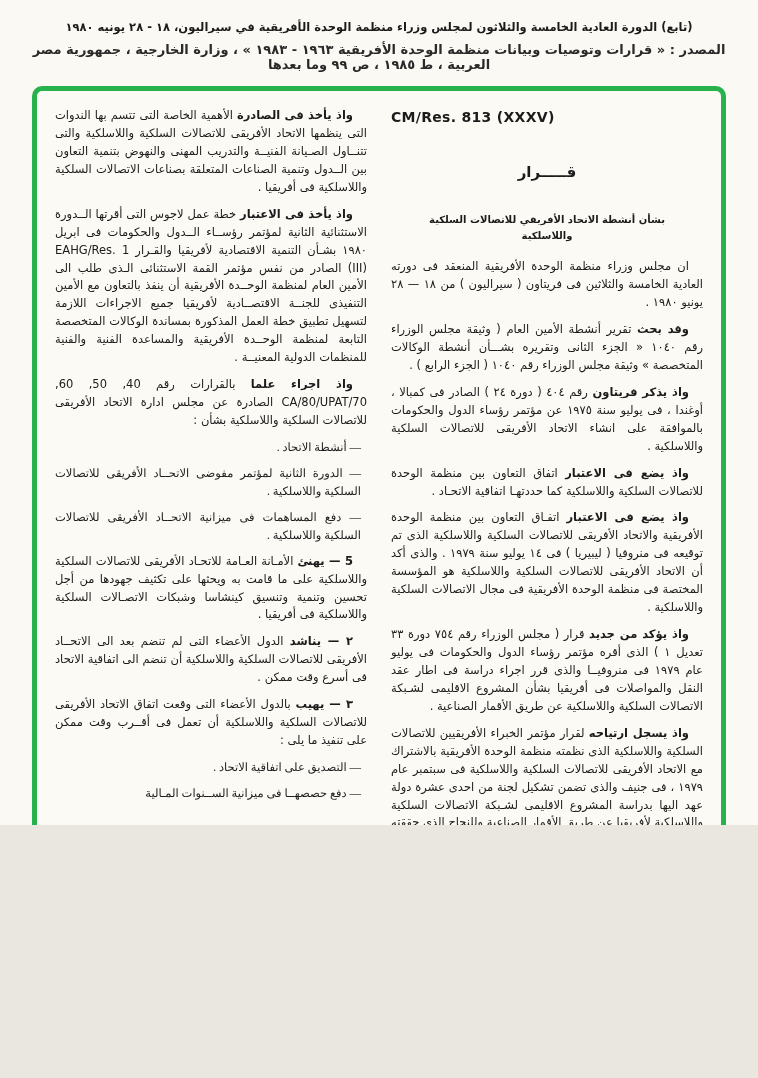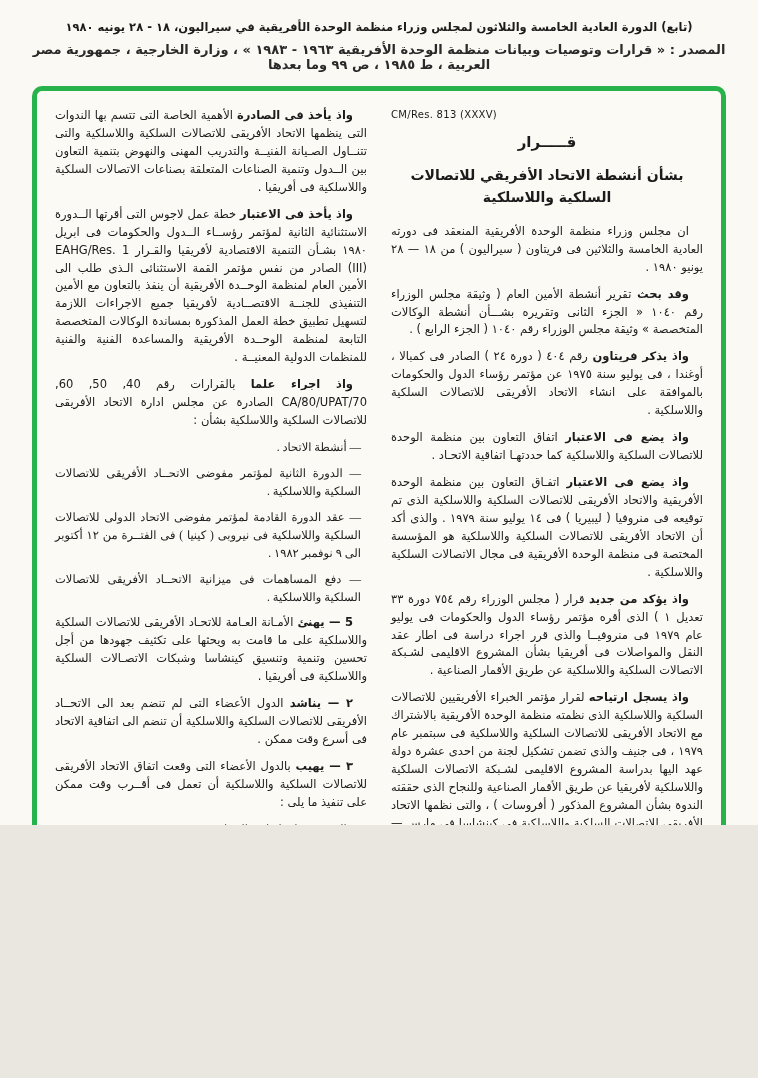--- a/index.html
+++ b/index.html
@@ -49,36 +49,36 @@
     flex: 1 1 0;
     direction: rtl;
     text-align: justify;
     font-size: 11.5px;
     line-height: 1.56;
     font-weight: 500;
   }
   .ref {
     direction: ltr;
     text-align: left;
-    font-weight: 400;
-    font-size: 10px;
-    margin-bottom: 8px;
+    font-weight: 700;
+    font-size: 14px;
+    margin-bottom: 32px;
     letter-spacing: 0.3px;
   }
   .title {
     text-align: center;
     font-weight: 800;
     font-size: 15px;
-    margin-bottom: 10px;
+    margin-bottom: 28px;
     letter-spacing: 1px;
   }
   .subtitle {
     text-align: center;
     font-weight: 800;
-    font-size: 14px;
+    font-size: 10px;
     line-height: 1.6;
     margin-bottom: 14px;
     padding: 0 14px;
   }
   .para {
     margin: 0 0 9px;
     text-indent: 14px;
   }
   .para.dash {
     text-indent: 0;
@@ -117,21 +117,20 @@
       <p class="para"><span class="lead">واذ يؤكد من جديد</span><span> قرار ( مجلس الوزراء رقم ٧٥٤ دورة ٣٣ تعديل ١ ) الذى أقره مؤتمر رؤساء الدول والحكومات فى يوليو عام ١٩٧٩ فى منروفيــا والذى قرر اجراء دراسة فى اطار عقد النقل والمواصلات فى أفريقيا بشأن المشروع الاقليمى لشـبكة الاتصالات السلكية واللاسلكية عن طريق الأقمار الصناعية .</span></p>
       <p class="para"><span class="lead">واذ يسجل ارتياحه</span><span> لقرار مؤتمر الخبراء الأفريقيين للاتصالات السلكية واللاسلكية الذى نظمته منظمة الوحدة الأفريقية بالاشتراك مع الاتحاد الأفريقى للاتصالات السلكية واللاسلكية فى سبتمبر عام ١٩٧٩ ، فى جنيف والذى تضمن تشكيل لجنة من احدى عشرة دولة عهد اليها بدراسة المشروع الاقليمى لشـبكة الاتصالات السلكية واللاسلكية لأفريقيا عن طريق الأقمار الصناعية وللنجاح الذى حققته الندوة بشأن المشروع المذكور ( أفروسات ) ، والتى نظمها الاتحاد الأفريقى للاتصالات السلكية واللاسلكية فى كينشاسا فى مارس — ابريل ١٩٨٠ .</span></p>
     </div>
 
     <div class="col">
       <p class="para"><span class="lead">واذ يأخذ فى الصادرة</span><span> الأهمية الخاصة التى تتسم بها الندوات التى ينظمها الاتحاد الأفريقى للاتصالات السلكية واللاسلكية والتى تتنــاول الصـيانة الفنيــة والتدريب المهنى والنهوض بتنمية التعاون بين الــدول وتنمية الصناعات المتعلقة بصناعات الاتصالات السلكية واللاسلكية فى أفريقيا .</span></p>
       <p class="para"><span class="lead">واذ يأخذ فى الاعتبار</span><span> خطة عمل لاجوس التى أقرتها الــدورة الاستثنائية الثانية لمؤتمر رؤســاء الــدول والحكومات فى ابريل ١٩٨٠ بشـأن التنمية الاقتصادية لأفريقيا والقـرار EAHG/Res. 1 (III) الصادر من نفس مؤتمر القمة الاستثنائى الـذى طلب الى الأمين العام لمنظمة الوحــدة الأفريقية أن ينفذ بالتعاون مع الأمين التنفيذى للجنــة الاقتصــادية لأفريقيا جميع الاجراءات اللازمة لتسهيل تطبيق خطة العمل المذكورة بمساندة الوكالات المتخصصة التابعة لمنظمة الوحــدة الأفريقية والمساعدة الفنية والفنية للمنظمات الدولية المعنيــة .</span></p>
       <p class="para"><span class="lead">واذ اجراء علما</span><span> بالقرارات رقم 40, 50, 60, 70/CA/80/UPAT الصادرة عن مجلس ادارة الاتحاد الأفريقى للاتصالات السلكية واللاسلكية بشأن :</span></p>
       <p class="para dash"><span class="lead"></span><span>— أنشطة الاتحاد .</span></p>
       <p class="para dash"><span class="lead"></span><span>— الدورة الثانية لمؤتمر مفوضى الاتحــاد الأفريقى للاتصالات السلكية واللاسلكية .</span></p>
-      <p class="para dash"><span class="lead"></span><span>— عقد الدورة القادمة لمؤتمر مفوضى الاتحاد الدولى للاتصالات السلكية واللاسلكية فى نيروبى ( كينيا ) فى الفتــرة من ١٢ أكتوبر الى ٩ نوفمبر ١٩٨٢ .</span></p>
       <p class="para dash"><span class="lead"></span><span>— دفع المساهمات فى ميزانية الاتحــاد الأفريقى للاتصالات السلكية واللاسلكية .</span></p>
       <p class="para"><span class="lead">5 — يهنئ</span><span> الأمـانة العـامة للاتحـاد الأفريقى للاتصالات السلكية واللاسلكية على ما قامت به ويحثها على تكثيف جهودها من أجل تحسين وتنمية وتنسيق كينشاسا وشبكات الاتصـالات السلكية واللاسلكية فى أفريقيا .</span></p>
       <p class="para"><span class="lead">٢ — يناشد</span><span> الدول الأعضاء التى لم تنضم بعد الى الاتحــاد الأفريقى للاتصالات السلكية واللاسلكية أن تنضم الى اتفاقية الاتحاد فى أسرع وقت ممكن .</span></p>
       <p class="para"><span class="lead">٣ — يهيب</span><span> بالدول الأعضاء التى وقعت اتفاق الاتحاد الأفريقى للاتصالات السلكية واللاسلكية أن تعمل فى أقــرب وقت ممكن على تنفيذ ما يلى :</span></p>
       <p class="para dash"><span class="lead"></span><span>— التصديق على اتفاقية الاتحاد .</span></p>
       <p class="para dash"><span class="lead"></span><span>— دفع حصصهــا فى ميزانية الســنوات المـالية</span></p>
     </div>
 
   </div>
 

